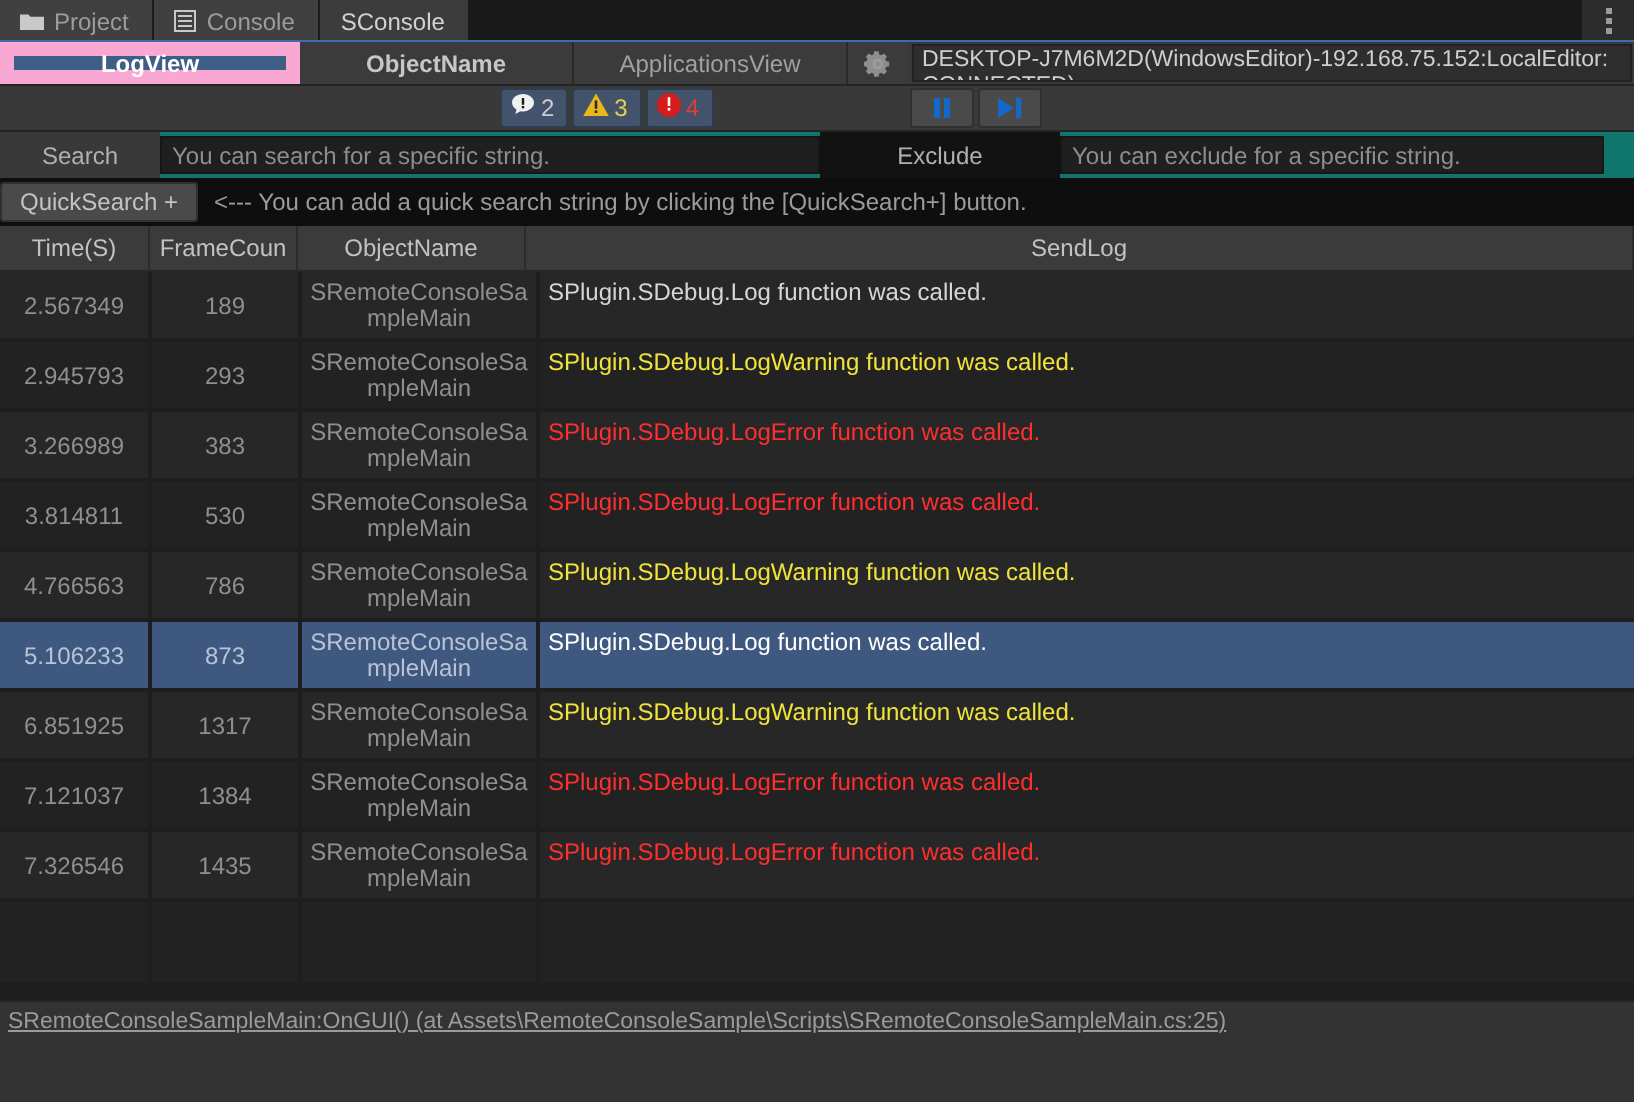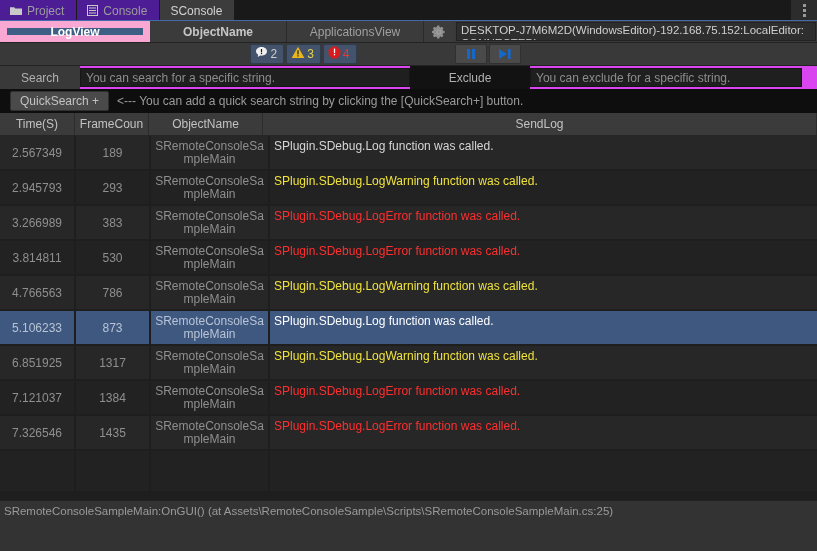--- a/index.html
+++ b/index.html
@@ -34,21 +34,21 @@
     position: relative;
     flex: 0 0 auto;
   }
   .wtab {
     display: flex;
     align-items: center;
     gap: 5px;
     padding: 0 12px 0 10px;
     font-size: 12px;
     color: #9c9c9c;
-    background: #4c1d95;
+    background: #404040;
     border-right: 1px solid #1b1b1b;
     user-select: none;
   }
   .wtab.active {
     background: #3c3c3c;
     color: #d2d2d2;
   }
   .wtab .ticon { display: flex; align-items: center; }
   .kebab {
     margin-left: auto;
@@ -176,21 +176,21 @@
     align-items: center;
     justify-content: center;
     background: #4a4a4a;
     border: 1px solid #303030;
     border-radius: 2px;
   }
 
   
   .search-row {
     height: 23px;
-    background: #d946ef;
+    background: #0f766e;
     display: flex;
     align-items: center;
     gap: 0px;
     flex: 0 0 auto;
   }
   .lbl-btn {
     height: 23px;
     min-width: 60px;
     display: flex;
     align-items: center;
@@ -228,21 +228,21 @@
   }
   .exclude-field { flex: 1; margin-right: 15px; }
 
   
   .qs-row {
     height: 24px;
     background: #0e0e0e;
     display: flex;
     align-items: center;
     gap: 8px;
-    padding-left: 10px;
+    padding-left: 0;
     flex: 0 0 auto;
   }
   .qs-btn {
     height: 18px;
     display: flex;
     align-items: center;
     justify-content: center;
     padding: 0 9px;
     font-size: 12px;
     color: #c3c3c3;
@@ -333,20 +333,21 @@
   .status-bar {
     height: 46px;
     background: #333333;
     border-top: 1px solid #222;
     color: #9a9a9a;
     font-size: 11.5px;
     padding: 4px 4px 0 4px;
     flex: 0 0 auto;
     user-select: none;
     overflow: hidden;
+    text-decoration: underline;
   }
 </style>
 </head>
 <body>
 
 <div class="app">
 
   <div class="window-tabs">
     <div class="wtab">
       <span class="ticon">

